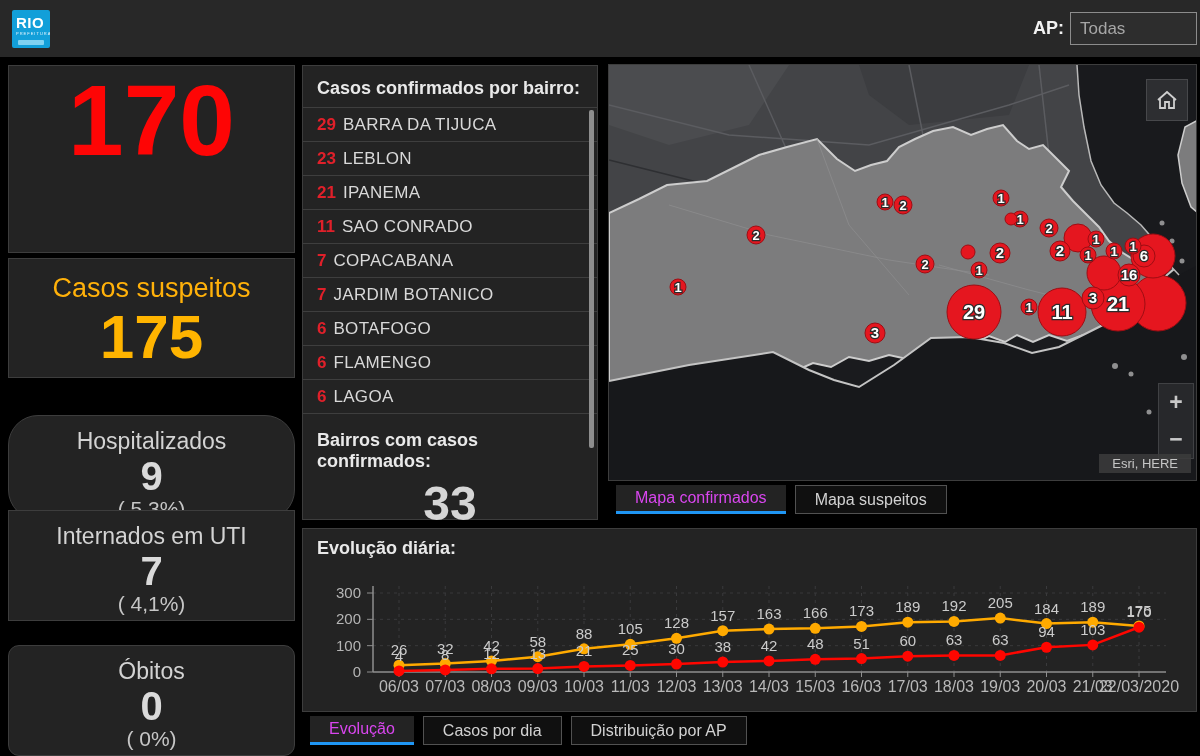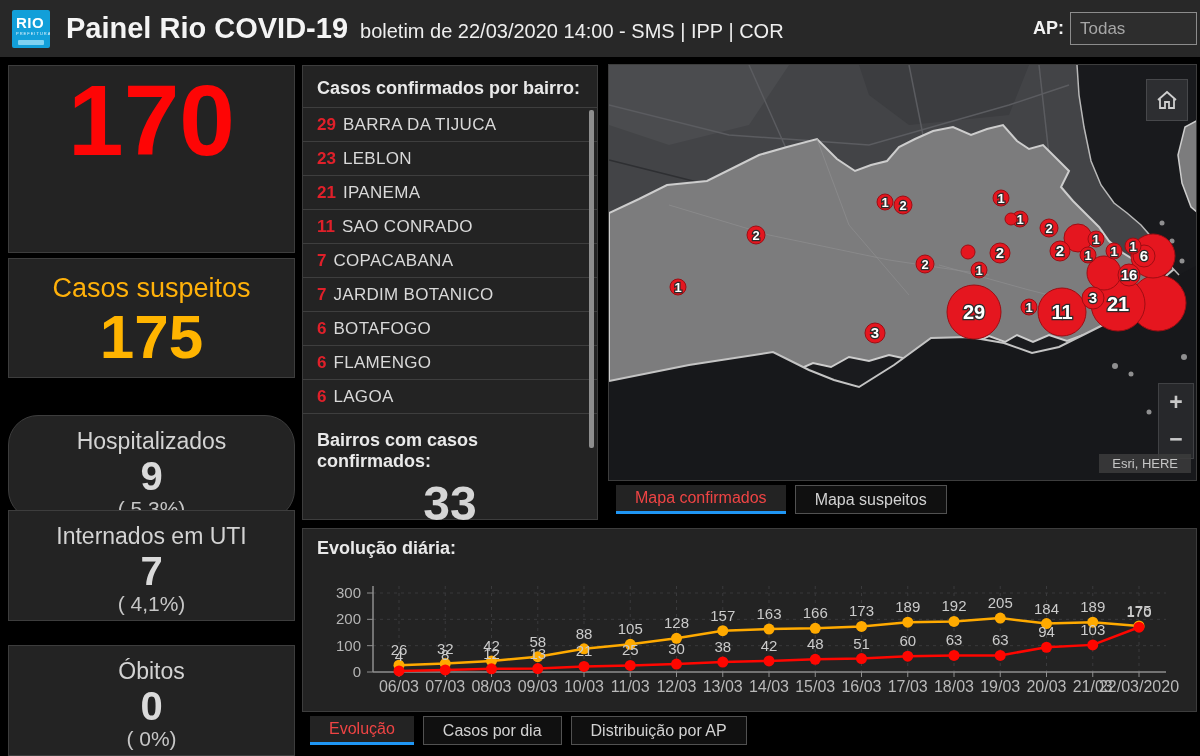--- a/index.html
+++ b/index.html
@@ -27,21 +27,21 @@
   .p1 .lbl{font-size:27px;color:#ff1c1c;margin-top:18px;}
   .p1 .num{font-size:100px;font-weight:bold;color:#fe0505;line-height:1;margin-top:4px;}
   .p2{left:8px;top:258px;width:287px;height:120px;}
   .p2 .lbl{font-size:27px;color:#ffb10a;margin-top:14px;}
   .p2 .num{font-size:62px;font-weight:bold;color:#ffb400;line-height:1;margin-top:2px;}
   .pg .lbl{font-size:23px;color:#d3d3d3;margin-top:12px;}
   .pg .num{font-size:40px;font-weight:bold;color:#dadada;line-height:1.05;}
   .pg .pct{font-size:21px;color:#c6c6c6;}
   .p3{left:8px;top:415px;width:287px;height:105px;border-radius:30px;}
   .p4{left:8px;top:510px;width:287px;height:111px;}
-  .p5{left:8px;top:645px;width:287px;height:111px;}
+  .p5{left:8px;top:645px;width:287px;height:111px;border-radius:11px;}
 
   
   .midp{left:302px;top:65px;width:296px;height:455px;}
   .mid-title{font-size:18px;font-weight:bold;color:#e9e9e9;margin:12px 14px 8px 14px;}
   .b-list{border-top:1px solid #3e3e3e;}
   .b-row{height:33px;display:flex;align-items:center;padding-left:14px;border-bottom:1px solid #3e3e3e;font-size:17px;}
   .b-count{color:#e0202a;font-weight:bold;margin-right:7px;}
   .b-name{color:#d9d9d9;letter-spacing:.3px;}
   .scrollthumb{position:absolute;right:3px;top:44px;width:5px;height:338px;background:#8e8e8e;border-radius:2px;}
   .mid-foot-title{font-size:18px;font-weight:bold;color:#e9e9e9;margin:16px 14px 0 14px;}
@@ -53,41 +53,37 @@
   .home-btn{position:absolute;left:537px;top:14px;width:40px;height:40px;background:#2d2e31;border:1px solid #47484b;display:flex;align-items:center;justify-content:center;}
   .zoom-ctl{position:absolute;left:549px;top:318px;width:34px;height:74px;background:#27282b;border:1px solid #404144;display:flex;flex-direction:column;}
   .zoom-ctl div{flex:1;display:flex;align-items:center;justify-content:center;color:#c8c8c8;font-size:23px;font-weight:bold;}
   .attrib{position:absolute;right:5px;bottom:7px;background:rgba(60,60,60,.85);color:#c6c6c6;font-size:13px;padding:2px 13px;}
 
   
   .tabs{position:absolute;display:flex;gap:9px;}
   .map-tabs{left:616px;top:485px;}
   .chart-tabs{left:310px;top:716px;}
   .tab{height:29px;display:flex;align-items:center;padding:0 19px;font-size:16px;color:#d2d2d2;background:#101010;border:1px solid #515151;box-sizing:border-box;}
-  .tab.active{background:#232323;border:none;border-bottom:3px solid #1f96f4;color:#ef4444;}
+  .tab.active{background:#232323;border:none;border-bottom:3px solid #1f96f4;color:#d946ef;}
 
   
   .chartp{left:302px;top:528px;width:895px;height:184px;}
   .chart-title{position:absolute;left:14px;top:9px;font-size:18px;font-weight:bold;color:#e9e9e9;}
   .chart-svg{position:absolute;left:0;top:0;}
 </style>
 </head>
 <body>
 
 <div class="page">
 
   <div class="hdr">
     <div class="logo">
       <div class="rio">RIO</div>
       <div class="sub">PREFEITURA</div>
       <div class="strip"></div>
-    </div>
-    <div class="titles">
-      <div class="h-title">Painel Rio COVID-19</div>
-      <div class="h-sub">boletim de 22/03/2020 14:00 - SMS | IPP | COR</div>
     </div>
     <div class="ap">
       <div class="ap-label">AP:</div>
       <div class="ap-box">Todas</div>
     </div>
   </div>
 
   <div class="panel statp p1">
     <div class="num">170</div>
   </div>

